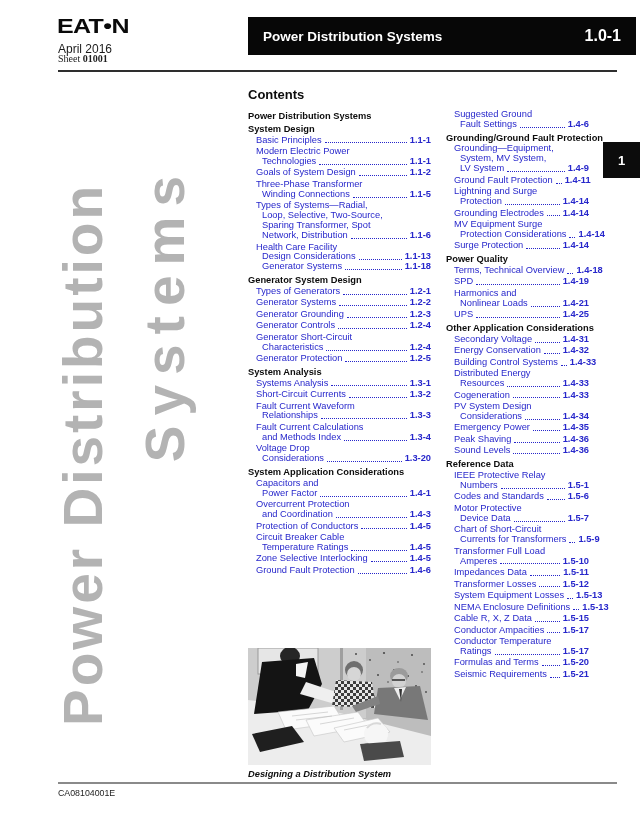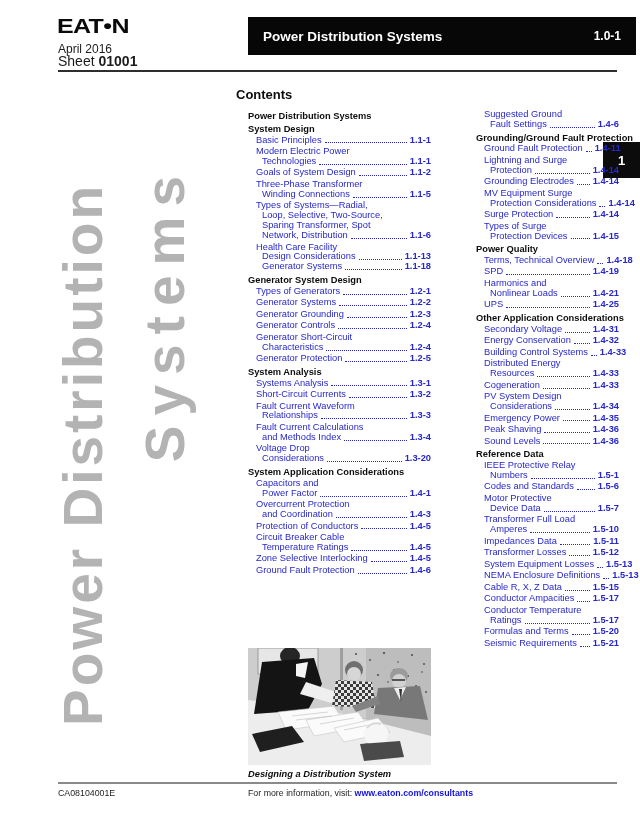--- a/index.html
+++ b/index.html
@@ -4,42 +4,42 @@
 <style>
   html,body{margin:0;padding:0;background:#ffffff;}
   .page{position:relative;width:640px;height:828px;background:#fff;overflow:hidden;
         font-family:"Liberation Sans",sans-serif;color:#111;
         --accent:#2727cb; --wm:#b3b3b3; --bar:#070707;}
 
   
   .logo{position:absolute;left:57px;top:15px;font-size:20px;font-weight:bold;
         letter-spacing:-0.5px;color:#0a0a0a;transform:scaleX(1.25);transform-origin:left center;}
   .pub-date{position:absolute;left:58px;top:42px;font-size:12px;color:#1c1c1c;}
-  .pub-sheet{position:absolute;left:58px;top:53px;font-size:14px;color:#1c1c1c;}
+  .pub-sheet{position:absolute;left:58px;top:53px;font-size:10px;color:#1c1c1c;font-family:Liberation Serif, serif;}
   .pub-sheet b{font-weight:bold;}
   .header-bar{position:absolute;left:248px;top:17px;width:388px;height:38px;background:var(--bar);
         color:#fff;display:flex;align-items:center;justify-content:space-between;
         padding:0 15px;box-sizing:border-box;}
   .header-bar .t{font-size:13.5px;font-weight:bold;}
-  .header-bar .r{font-size:12px;font-weight:bold;}
+  .header-bar .r{font-size:16px;font-weight:bold;}
   .header-rule{position:absolute;left:58px;top:70px;width:559px;height:2px;background:#2e2e2e;}
   .side-tab{position:absolute;right:0;top:142px;width:37px;height:36px;background:#0c0c0c;color:#fff;
         display:flex;align-items:center;justify-content:center;font-size:13px;font-weight:bold;}
 
   
   .watermark{position:absolute;writing-mode:vertical-rl;transform:rotate(180deg);
         color:var(--wm);font-weight:bold;line-height:1;white-space:nowrap;}
   #wm1{left:56px;bottom:102px;font-size:55px;letter-spacing:3px;}
   #wm2{left:138px;bottom:366px;font-size:55px;letter-spacing:10px;}
 
   
-  .contents-title{position:absolute;left:236px;top:87px;font-size:13px;font-weight:bold;color:#0c0c0c;}
+  .contents-title{position:absolute;left:248px;top:87px;font-size:13px;font-weight:bold;color:#0c0c0c;}
   .toc-col{position:absolute;top:110px;}
   #toc-col-1{left:248px;width:183px;}
-  #toc-col-2{left:446px;width:143px;margin-left:30px;}
+  #toc-col-2{left:446px;width:143px;}
   .toc-heading{font-size:9.3px;font-weight:bold;color:#0d0d0d;line-height:10px;
         margin:3px 0 1.5px;white-space:nowrap;}
   .toc-col .toc-heading:first-child{margin-top:1px;}
   .toc-entry{margin:0 0 1.6px;}
   .toc-line{display:flex;align-items:baseline;padding-left:8px;line-height:9.9px;
         font-size:9.3px;color:var(--accent);}
   .toc-line.cont{padding-left:14px;}
   .toc-text{white-space:nowrap;}
   .leader{flex:1 1 auto;min-width:6px;margin:0 3px 2px 3px;align-self:flex-end;
         border-bottom:1.4px dotted var(--accent);}
@@ -296,20 +296,33 @@
         </div>
         <div class="toc-line cont">
           <span class="toc-text">Fault Settings</span>
           <span class="leader"></span>
           <span class="toc-page">1.4-6</span>
         </div>
       </div>
       <div class="toc-heading">Grounding/Ground Fault Protection</div>
       <div class="toc-entry">
         <div class="toc-line">
+          <span class="toc-text">Grounding—Equipment,</span>
+        </div>
+        <div class="toc-line cont">
+          <span class="toc-text">System, MV System,</span>
+        </div>
+        <div class="toc-line cont">
+          <span class="toc-text">LV System</span>
+          <span class="leader"></span>
+          <span class="toc-page">1.4-9</span>
+        </div>
+      </div>
+      <div class="toc-entry">
+        <div class="toc-line">
           <span class="toc-text">Ground Fault Protection</span>
           <span class="leader"></span>
           <span class="toc-page">1.4-11</span>
         </div>
       </div>
       <div class="toc-entry">
         <div class="toc-line">
           <span class="toc-text">Lightning and Surge</span>
         </div>
         <div class="toc-line cont">
@@ -335,30 +348,20 @@
           <span class="toc-page">1.4-14</span>
         </div>
       </div>
       <div class="toc-entry">
         <div class="toc-line">
           <span class="toc-text">Surge Protection</span>
           <span class="leader"></span>
           <span class="toc-page">1.4-14</span>
         </div>
       </div>
-      <div class="toc-entry">
-        <div class="toc-line">
-          <span class="toc-text">Types of Surge</span>
-        </div>
-        <div class="toc-line cont">
-          <span class="toc-text">Protection Devices</span>
-          <span class="leader"></span>
-          <span class="toc-page">1.4-15</span>
-        </div>
-      </div>
       <div class="toc-heading">Power Quality</div>
       <div class="toc-entry">
         <div class="toc-line">
           <span class="toc-text">Terms, Technical Overview</span>
           <span class="leader"></span>
           <span class="toc-page">1.4-18</span>
         </div>
       </div>
       <div class="toc-entry">
         <div class="toc-line">
@@ -473,20 +476,30 @@
         </div>
       </div>
       <div class="toc-entry">
         <div class="toc-line">
           <span class="toc-text">Motor Protective</span>
         </div>
         <div class="toc-line cont">
           <span class="toc-text">Device Data</span>
           <span class="leader"></span>
           <span class="toc-page">1.5-7</span>
+        </div>
+      </div>
+      <div class="toc-entry">
+        <div class="toc-line">
+          <span class="toc-text">Chart of Short-Circuit</span>
+        </div>
+        <div class="toc-line cont">
+          <span class="toc-text">Currents for Transformers</span>
+          <span class="leader"></span>
+          <span class="toc-page">1.5-9</span>
         </div>
       </div>
       <div class="toc-entry">
         <div class="toc-line">
           <span class="toc-text">Transformer Full Load</span>
         </div>
         <div class="toc-line cont">
           <span class="toc-text">Amperes</span>
           <span class="leader"></span>
           <span class="toc-page">1.5-10</span>
@@ -630,17 +643,14 @@
       <ellipse cx="128" cy="97" rx="13" ry="3" fill="#9e9e9e"></ellipse>
       <circle cx="128" cy="86" r="12" fill="#f6f6f6"></circle>
       <path d="M119,80 a12,12 0 0,1 14,-4" fill="none" stroke="#d8d8d8" stroke-width="2"></path>
       <polygon points="112,96 152,93 156,109 116,113" fill="#4a4a4a"></polygon>
     </svg>
   </div>
   <div class="photo-caption">Designing a Distribution System</div>
 
   <div class="footer-rule"></div>
   <div class="footer-doc">CA08104001E</div>
-  <div class="footer-info">
-    <span>For more information, visit: </span><span class="link">www.eaton.com/consultants</span>
-  </div>
 
 </div>
 
 </body></html>

